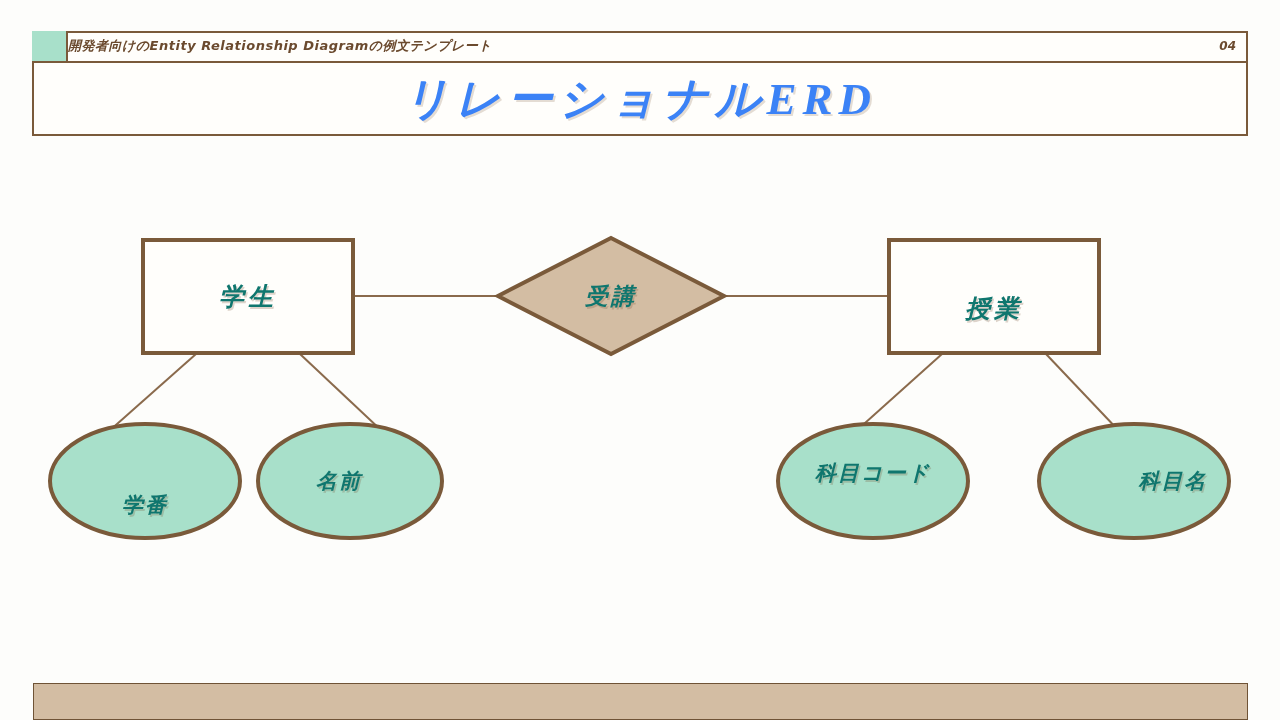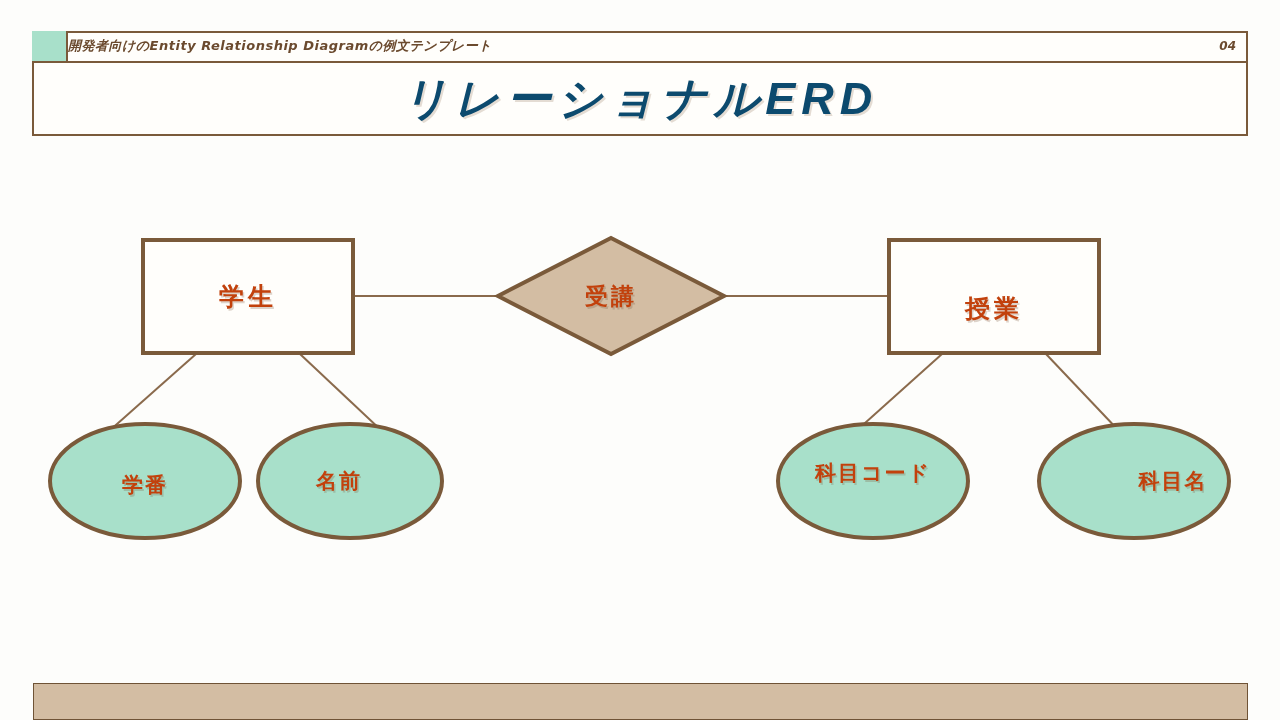--- a/index.html
+++ b/index.html
@@ -72,46 +72,47 @@
   }
   #slide-title {
     position: absolute;
     left: 34px;
     top: 63px;
     width: 1212px;
     height: 71px;
     display: flex;
     align-items: center;
     justify-content: center;
-    font-family: Liberation Sans, sans-serif;
+    font-family: Liberation Serif, serif;
     font-size: 45px;
     font-weight: bold;
     font-style: italic;
     letter-spacing: 6px;
-    color: #0c4a6e;
+    color: #3b82f6;
     text-shadow: 2px 2px 0 rgba(120,85,55,0.20);
   }
 
   
   #erd-canvas {
     position: absolute;
     left: 0;
     top: 0;
     width: 1280px;
     height: 720px;
   }
 
   .erd-label {
     position: absolute;
     display: flex;
     align-items: center;
     justify-content: center;
     font-family: "DejaVu Sans", sans-serif;
     font-weight: bold;
-    color: #c2410c;
+    font-style: italic;
+    color: #0f766e;
     text-shadow: 1.5px 1.5px 0 rgba(120,85,55,0.25);
     pointer-events: none;
     white-space: nowrap;
   }
   .entity-label { font-size: 25px; letter-spacing: 4px; }
   .rel-label    { font-size: 23px; letter-spacing: 3px; }
   .attr-label   { font-size: 21px; letter-spacing: 2px; }
 
   
   #bottom-bar {
@@ -160,21 +161,21 @@
   <ellipse cx="873" cy="481" rx="95" ry="57" fill="#a8e0ca" stroke="#7a5a3a" stroke-width="4"></ellipse>
   <ellipse cx="1134" cy="481" rx="95" ry="57" fill="#a8e0ca" stroke="#7a5a3a" stroke-width="4"></ellipse>
 </svg>
 
 <div class="erd-label entity-label" style="left:143px; top:240px; width:210px; height:113px;">学生</div>
 
 <div class="erd-label entity-label" style="left:889px; top:252px; width:210px; height:113px;">授業</div>
 
 <div class="erd-label rel-label" style="left:497px; top:238px; width:228px; height:116px;">受講</div>
 
-<div class="erd-label attr-label" style="left:50px; top:428px; width:190px; height:114px;">学番</div>
+<div class="erd-label attr-label" style="left:50px; top:448px; width:190px; height:114px;">学番</div>
 
 <div class="erd-label attr-label" style="left:247px; top:424px; width:184px; height:114px;">名前</div>
 
 <div class="erd-label attr-label" style="left:778px; top:416px; width:190px; height:114px;">科目コード</div>
 
 <div class="erd-label attr-label" style="left:1078px; top:424px; width:190px; height:114px;">科目名</div>
 
 <div id="bottom-bar"></div>
 
 </body></html>

